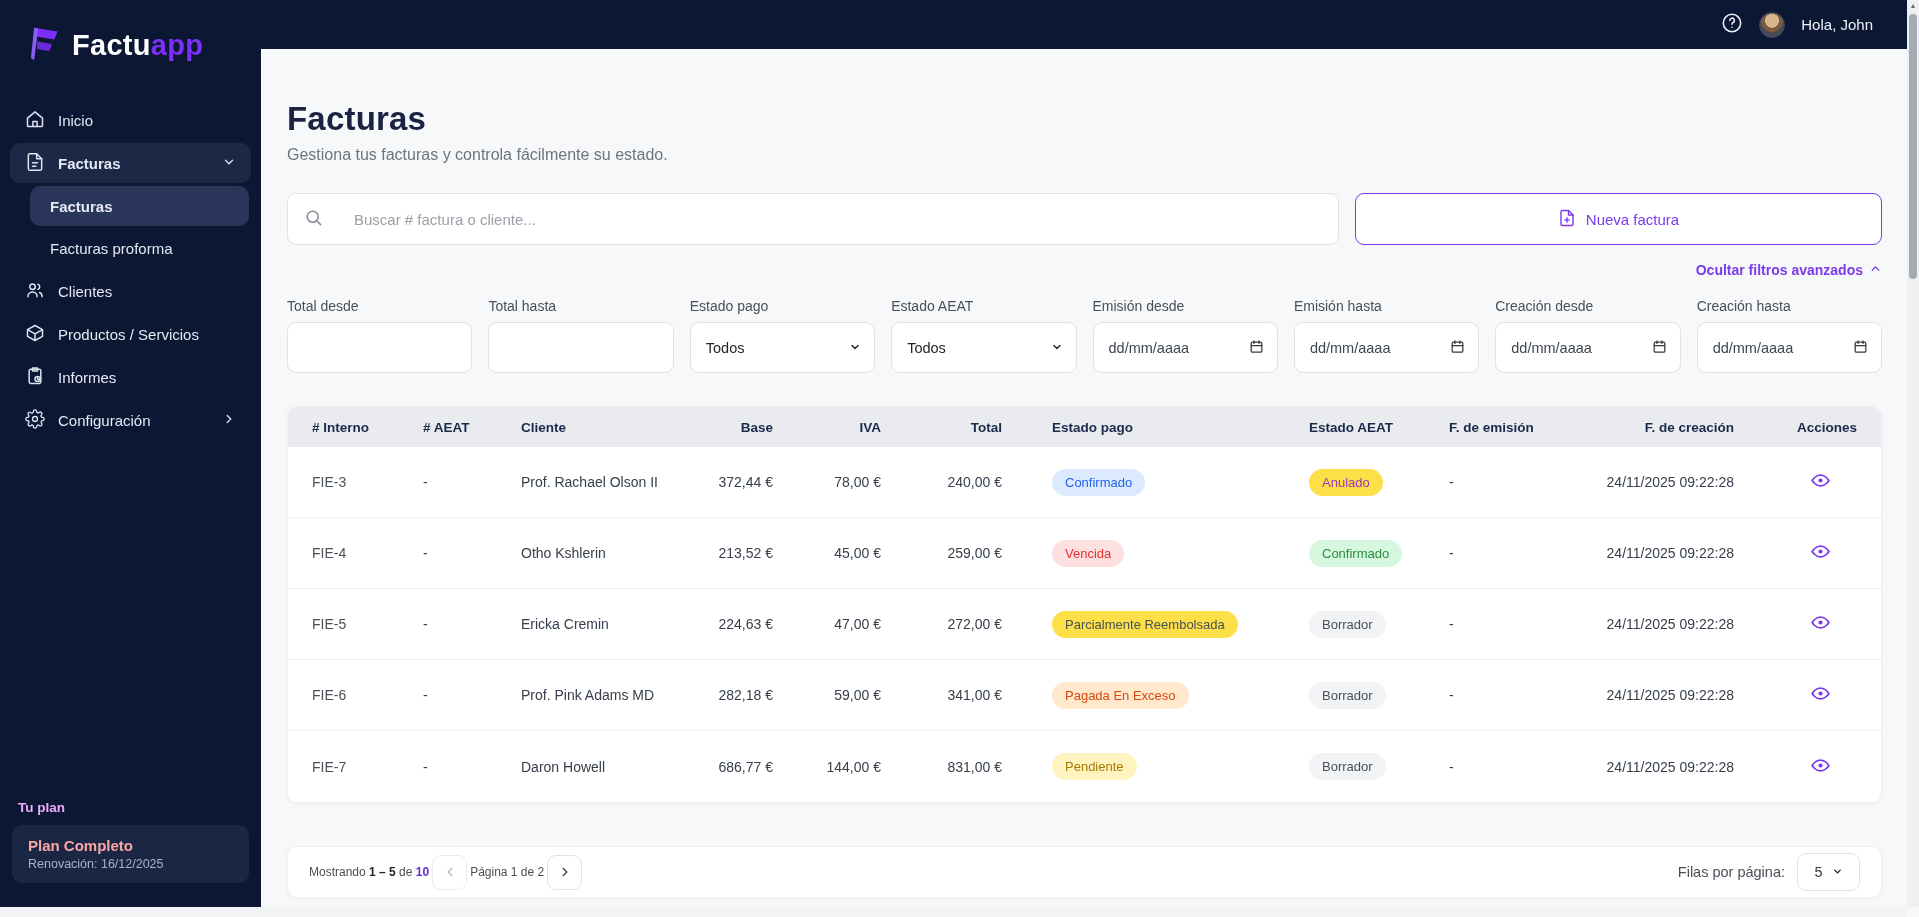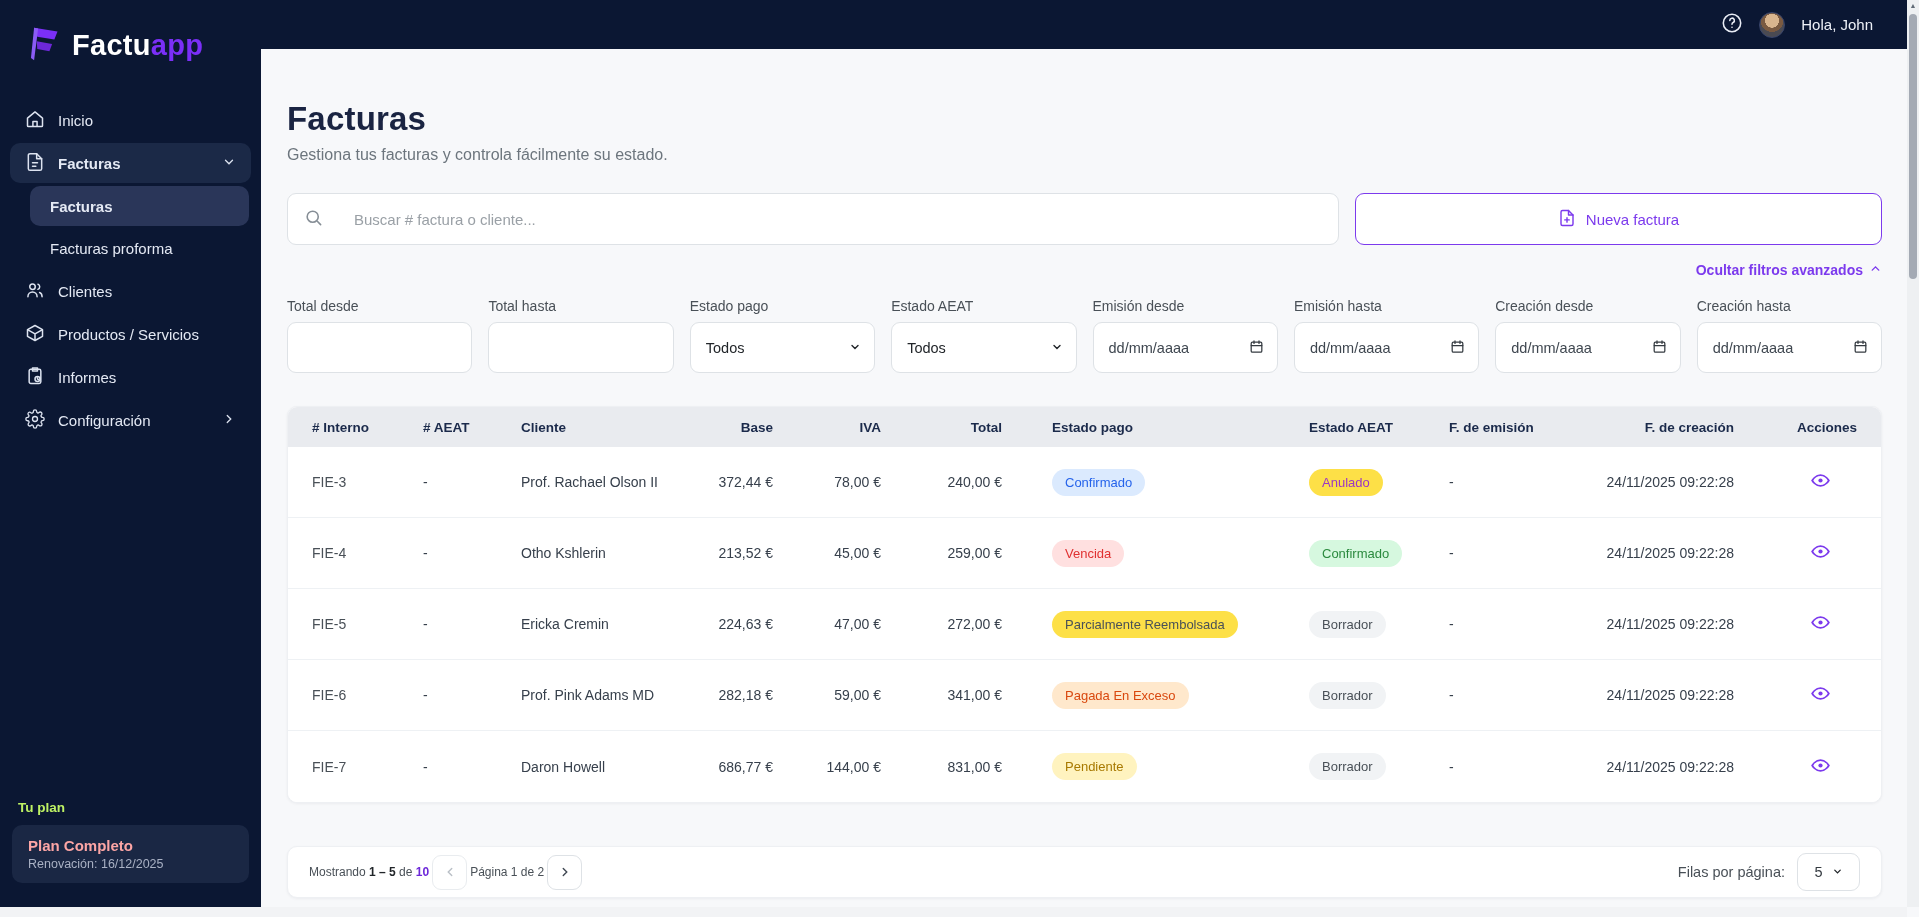--- a/index.html
+++ b/index.html
@@ -20,21 +20,21 @@
   .nav-item { display:flex; align-items:center; gap:13px; height:40px;
     margin:3px 10px; padding:0 15px; border-radius:10px; color:#e4e9f4;
     font-size:15px; font-weight:500; cursor:pointer; }
   .nav-item.active { background:#1b2947; font-weight:600; }
   .nav-item .grow { flex:1; }
   .nav-item svg { flex:0 0 auto; }
   .subnav-item { display:flex; align-items:center; height:40px; margin:2px 12px 2px 30px;
     padding:0 20px; border-radius:10px; color:#e4e9f4; font-size:15px; cursor:pointer; }
   .subnav-item.active { background:#2a3659; font-weight:700; }
   .plan-wrap { margin-top:auto; padding:0 12px 24px 12px; }
-  .plan-title { color:#bef264; font-size:13.5px; font-weight:600; margin:0 6px 10px 6px; }
+  .plan-title { color:#f0abfc; font-size:13.5px; font-weight:600; margin:0 6px 10px 6px; }
   .plan-card { background:#1a2744; border-radius:10px; padding:12px 16px; cursor:pointer; }
   .plan-name { color:#fca5a5; font-size:15px; font-weight:600; }
   .plan-renewal { color:#a9b1c4; font-size:12.5px; margin-top:3px; }
 
   
   .topbar { position:absolute; left:261px; right:0; top:0; height:49px; background:#0b1733;
     display:flex; align-items:center; justify-content:flex-end; gap:16px; padding-right:46px; z-index:2; }
   .help-btn { background:none; border:none; cursor:pointer; display:flex; }
   .avatar { width:26px; height:26px; border-radius:50%; overflow:hidden;
     background:radial-gradient(circle at 50% 32%, #d9b58e 0 34%, #7a5a41 35% 55%, #4a4a52 56% 100%);

